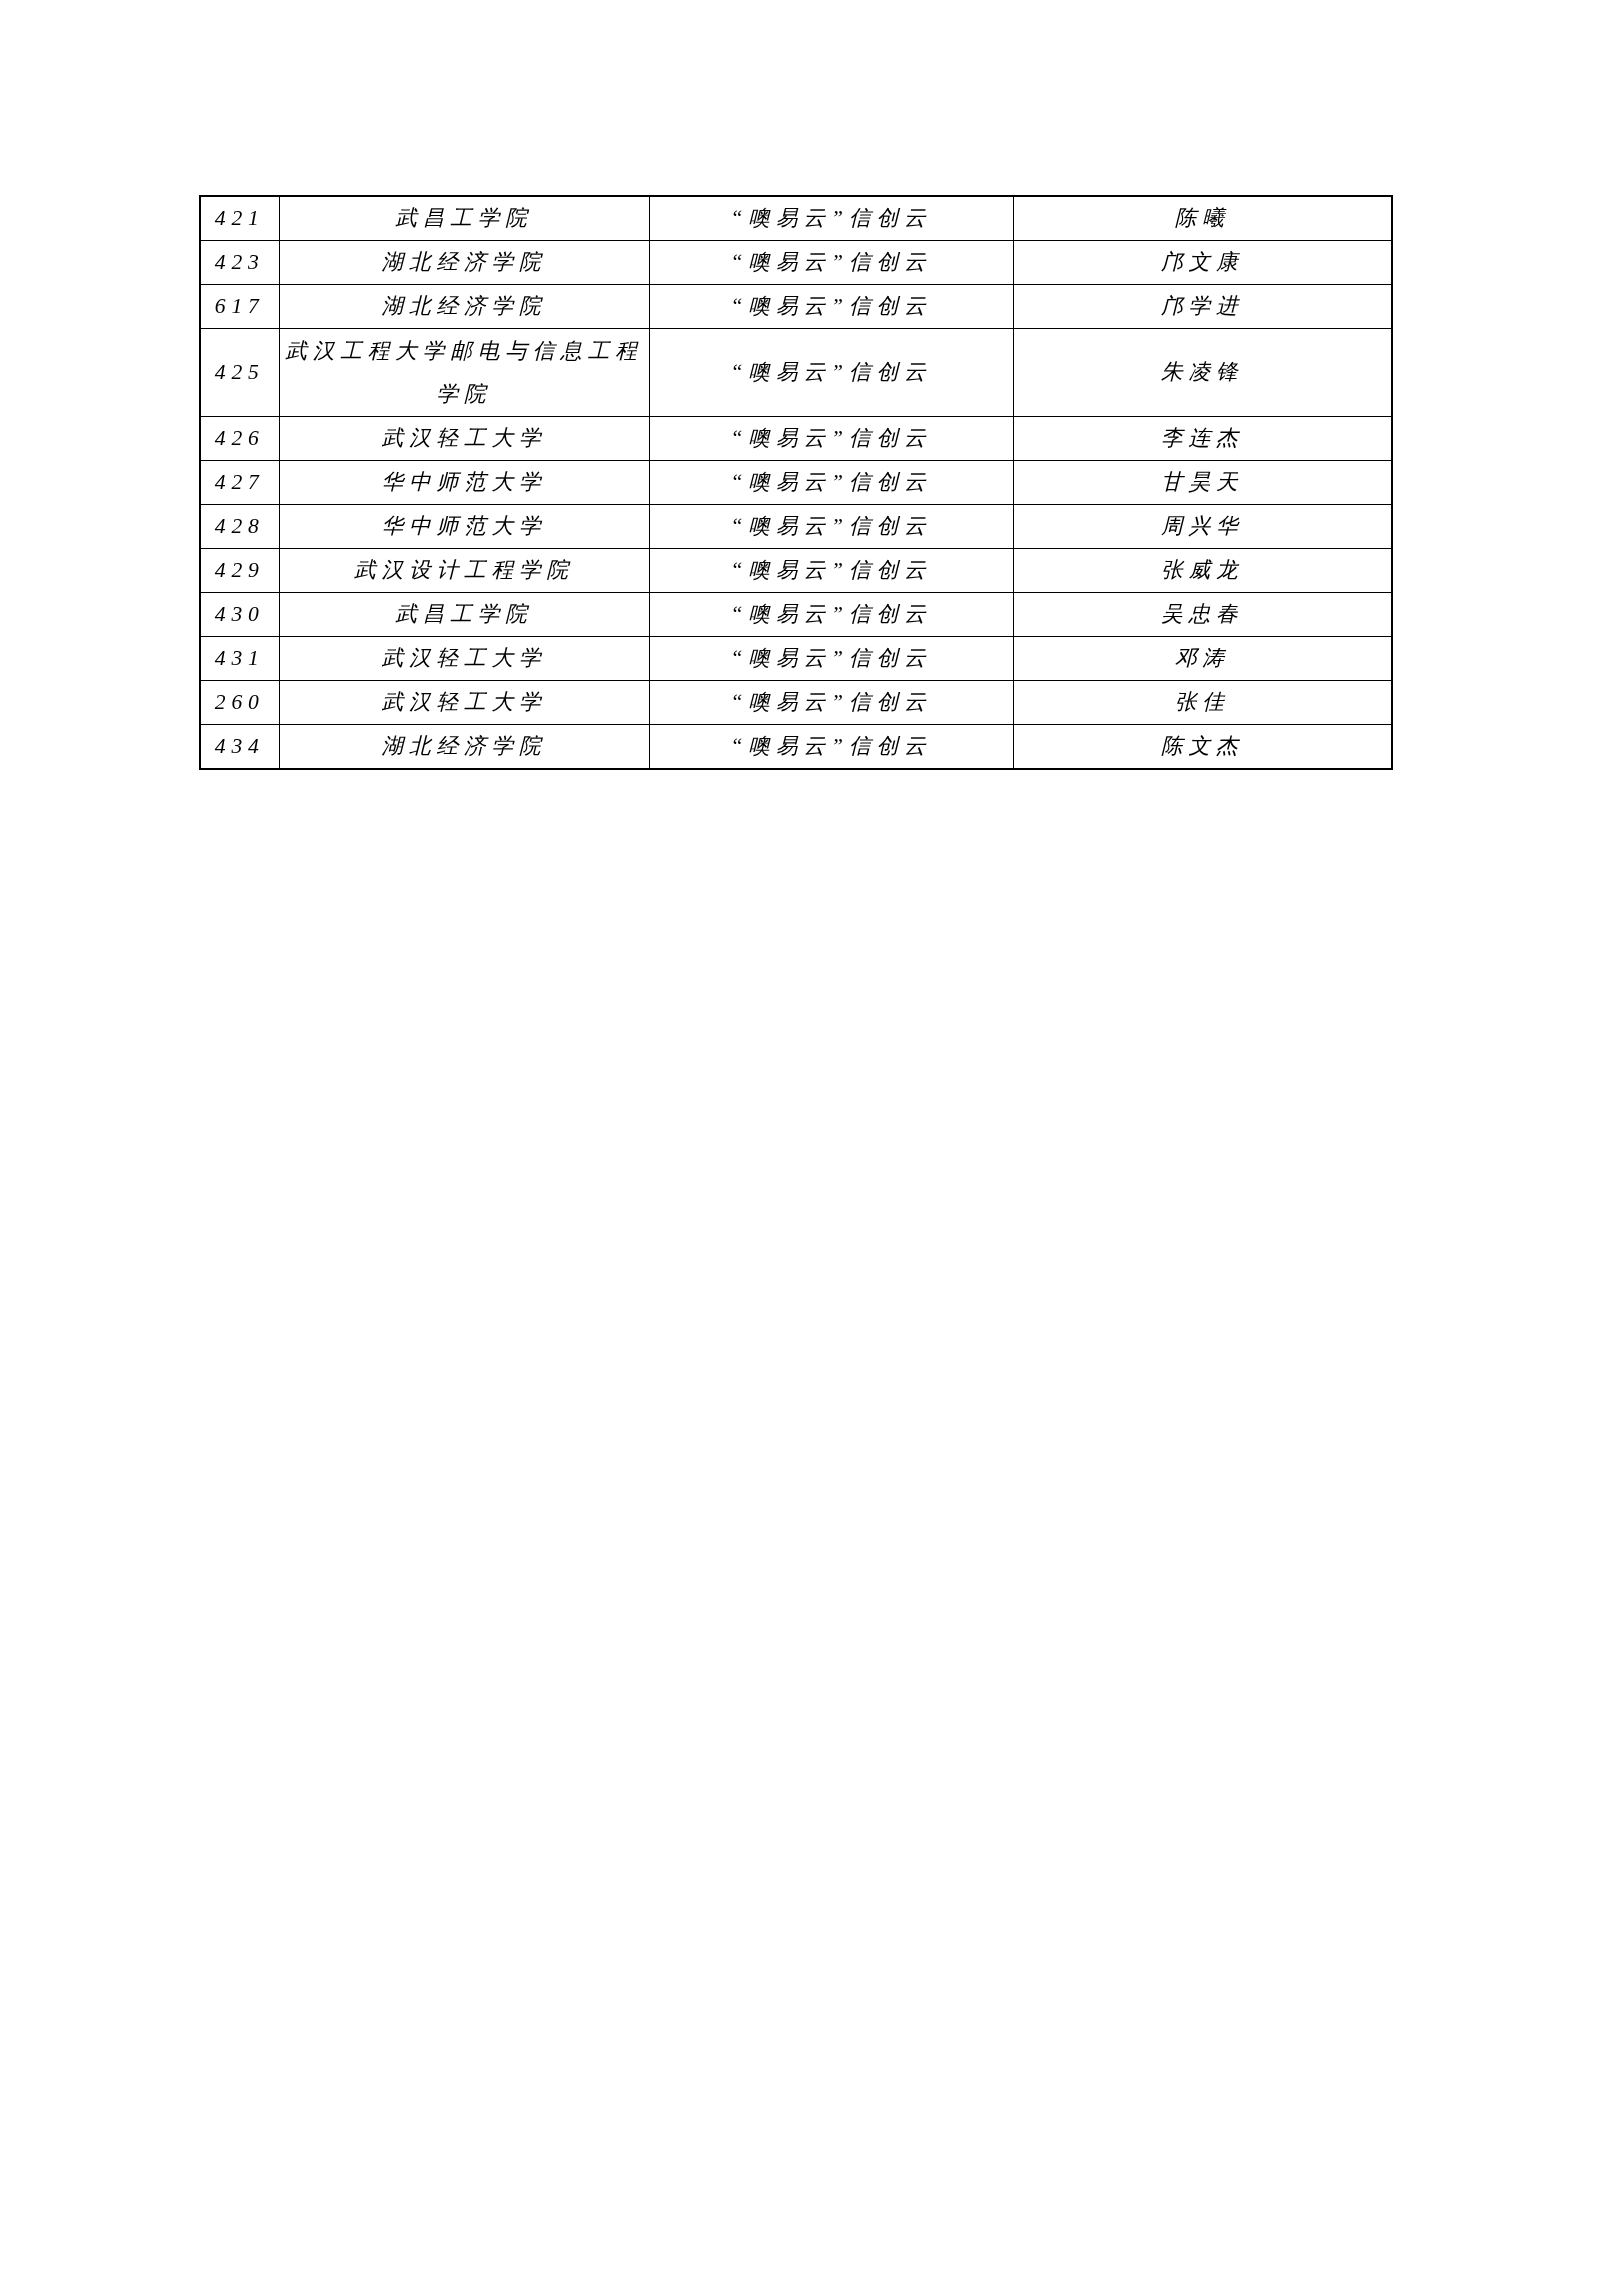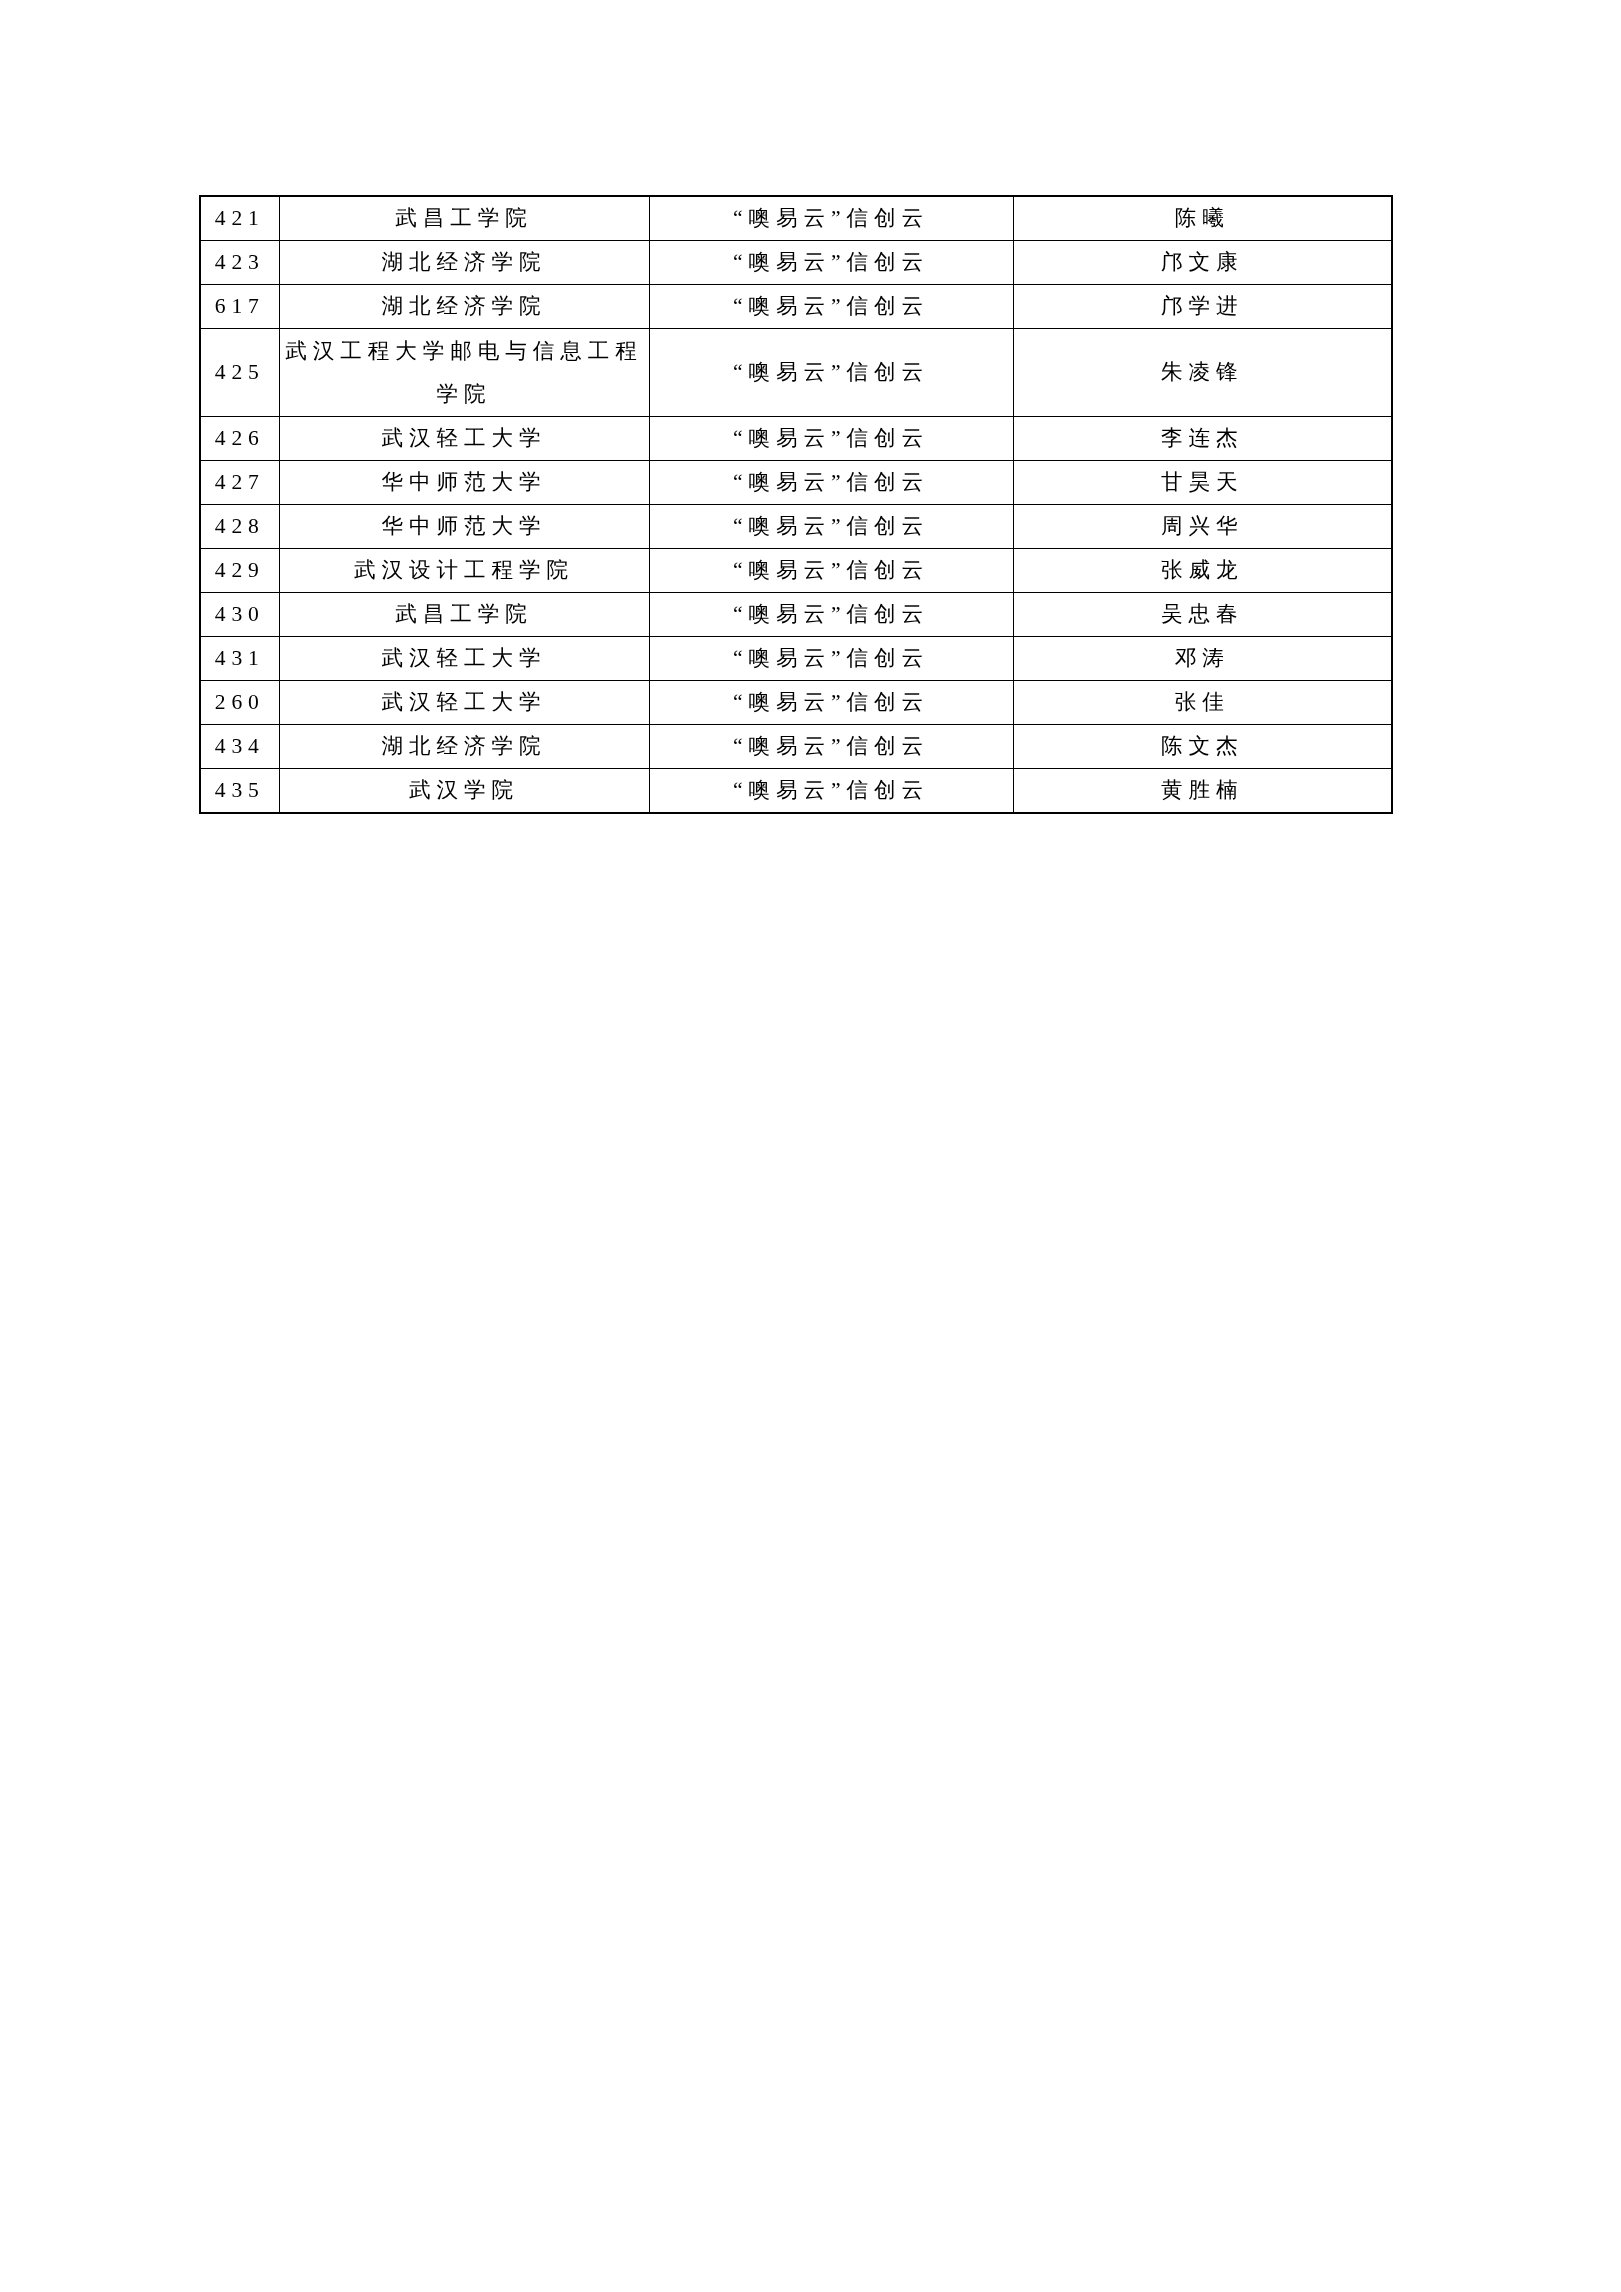--- a/index.html
+++ b/index.html
@@ -37,20 +37,21 @@
     vertical-align: middle;
     font-size: 21.6px;
     letter-spacing: 5.9px;
     line-height: 43px;
     padding: 0 2px;
     overflow: hidden;
     word-break: break-all;
   }
   .roster-table tr {
     height: 44px;
+    font-style: italic;
   }
   .col-no    { width: 79px;  }
   .col-org   { width: 370px; }
   .col-cloud { width: 364px; }
   .col-name  { width: 379px; }
 </style>
 </head>
 <body>
 
 <div class="doc-page">
@@ -127,22 +128,16 @@
         <td>武汉轻工大学</td>
         <td>“噢易云”信创云</td>
         <td>张佳</td>
       </tr>
       <tr>
         <td>434</td>
         <td>湖北经济学院</td>
         <td>“噢易云”信创云</td>
         <td>陈文杰</td>
       </tr>
-      <tr>
-        <td>435</td>
-        <td>武汉学院</td>
-        <td>“噢易云”信创云</td>
-        <td>黄胜楠</td>
-      </tr>
     </tbody>
   </table>
 </div>
 
 
 </body></html>

